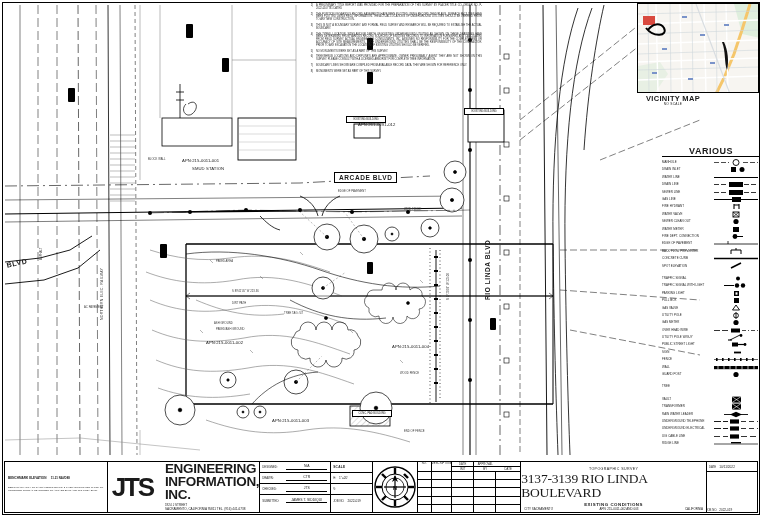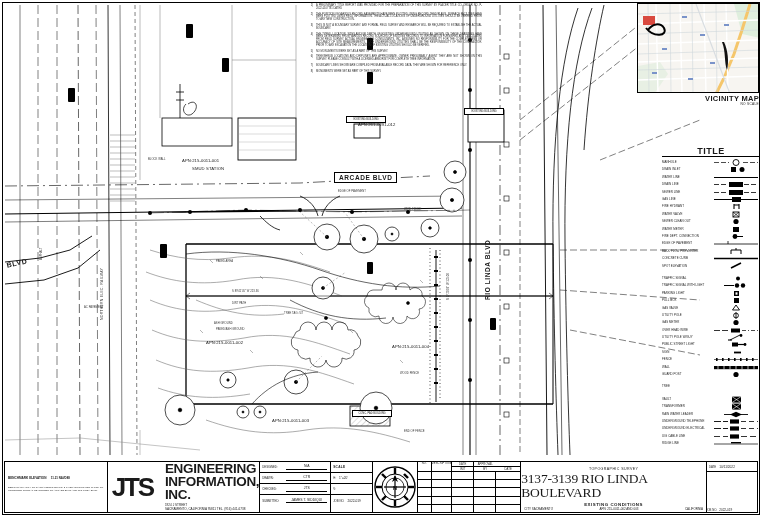--- a/index.html
+++ b/index.html
@@ -15,21 +15,21 @@
   #notes{position:absolute;left:306px;top:5px;width:176px;}
   #notes .hd{font-size:9px;font-weight:bold;letter-spacing:.4px;text-decoration:underline;margin:0 0 3px 2px;}
   #notes ol{margin:0;padding:0;list-style:none;}
   #notes li{display:flex;gap:3px;margin-bottom:3px;}
   #notes li .n{font-size:2.6px;width:7px;flex:none;text-align:right;line-height:2.7px;}
   #notes li .t{font-size:2.6px;line-height:2.8px;text-align:justify;color:#2b2b2b;}
 
   
   #vic{position:absolute;left:637px;top:3px;width:122px;height:90px;border:1px solid #000;box-sizing:border-box;background:#f6f4f0;overflow:hidden;}
   #vic .vsvg{position:absolute;left:0;top:0;}
-  #viclbl{position:absolute;left:637px;top:94px;width:122px;text-align:right;}
+  #viclbl{position:absolute;left:612px;top:94px;width:122px;text-align:center;}
   #viclbl .a{font-size:7.5px;font-weight:bold;letter-spacing:.3px;}
   #viclbl .b{font-size:3.2px;letter-spacing:.3px;margin-top:-1px;}
 
   
   #legend{position:absolute;left:662px;top:146px;width:98px;}
   #legend .lhd{text-align:center;font-size:9px;font-weight:bold;letter-spacing:.5px;border-bottom:1px solid #000;padding-bottom:0px;margin-bottom:2px;}
   .lrow{display:flex;align-items:center;height:7.4px;}
   .lrow .lt{font-size:2.9px;width:52px;flex:none;letter-spacing:.05px;line-height:3.2px;}
   .lrow .lsym{flex:1;height:7.4px;position:relative;}
   .lrow .lsym svg{position:absolute;left:0;top:0;}
@@ -509,21 +509,21 @@
       <path d="M8 24 C 16 34, 30 32, 26 24 C 22 18, 14 20, 10 26" stroke="#000" stroke-width="2" fill="none"></path>
       <path d="M84 38 C 88 48, 86 58, 89 66 C 91 58, 90 46, 86 38 Z" fill="#111"></path>
     </svg>
   </div>
   <div id="viclbl">
     <div class="a">VICINITY MAP</div>
     <div class="b">NO SCALE</div>
   </div>
 
   <div id="legend">
-    <div class="lhd">TITLE</div>
+    <div class="lhd">VARIOUS</div>
 
     <div class="lrow">
         <span class="lt">MANHOLE</span>
         <span class="lsym">
           <svg width="44" height="7">
             <path d="M0 3.5 L15 3.5 M29 3.5 L44 3.5" stroke="#000" stroke-width="0.7" stroke-dasharray="5,2"></path>
             <circle cx="22" cy="3.5" r="3" fill="#fff" stroke="#000" stroke-width="0.9"></circle>
           </svg>
         </span>
       </div>

